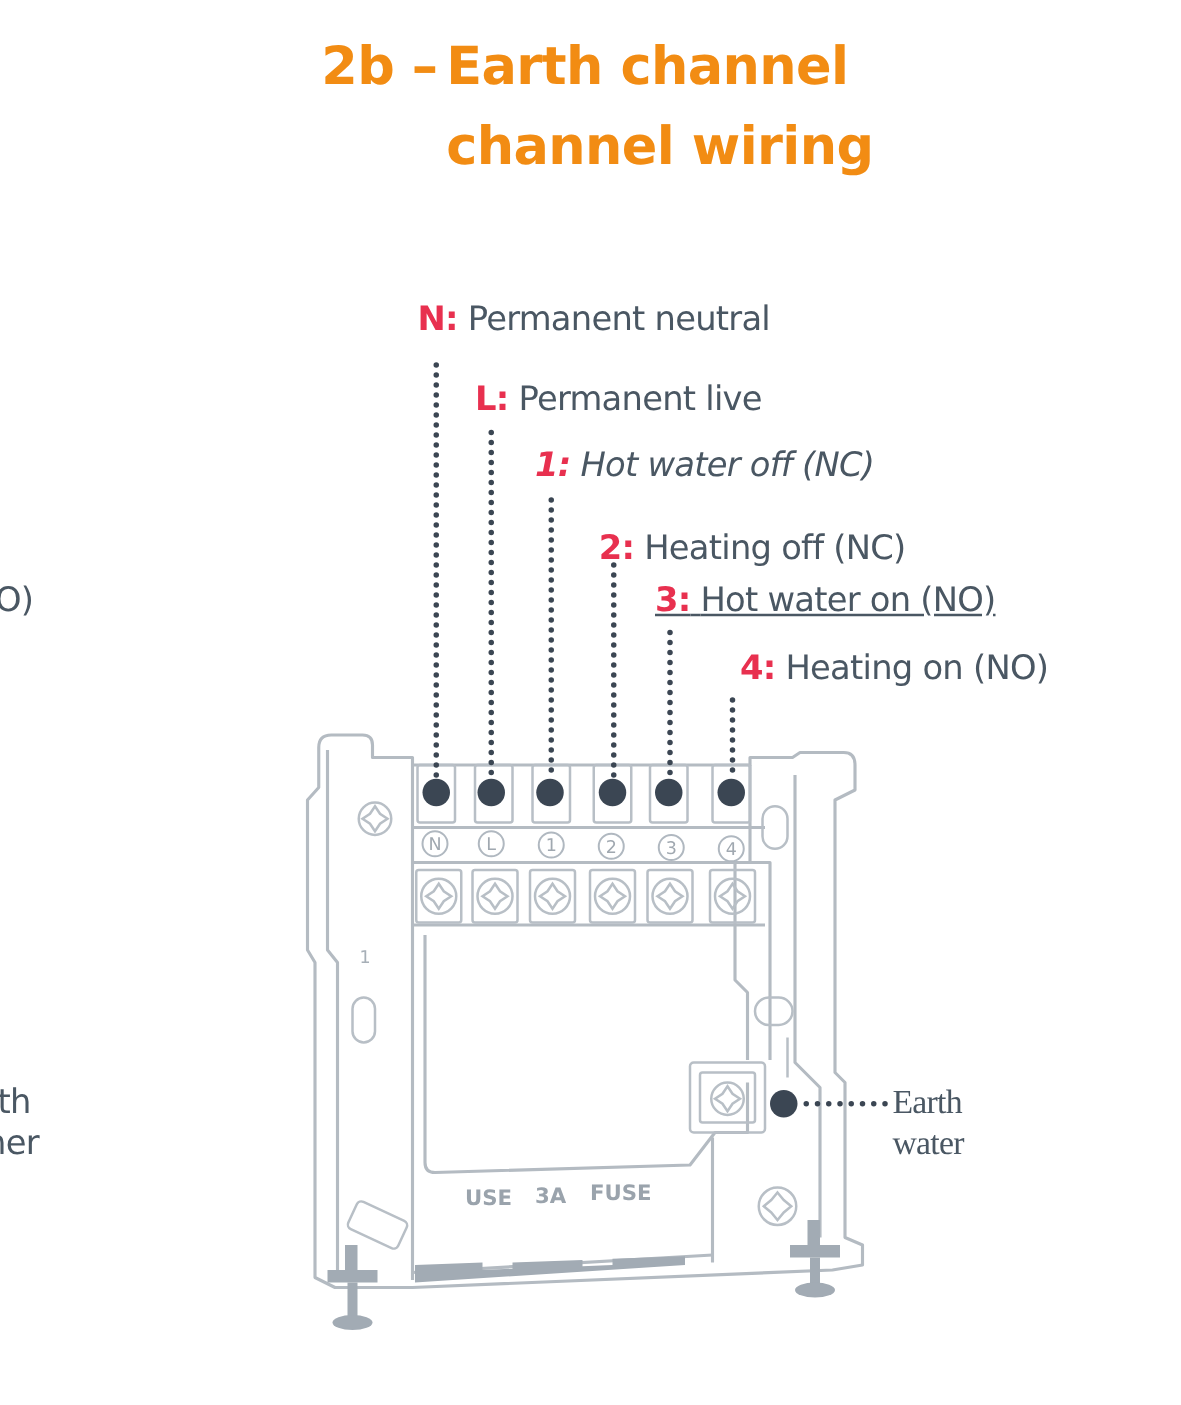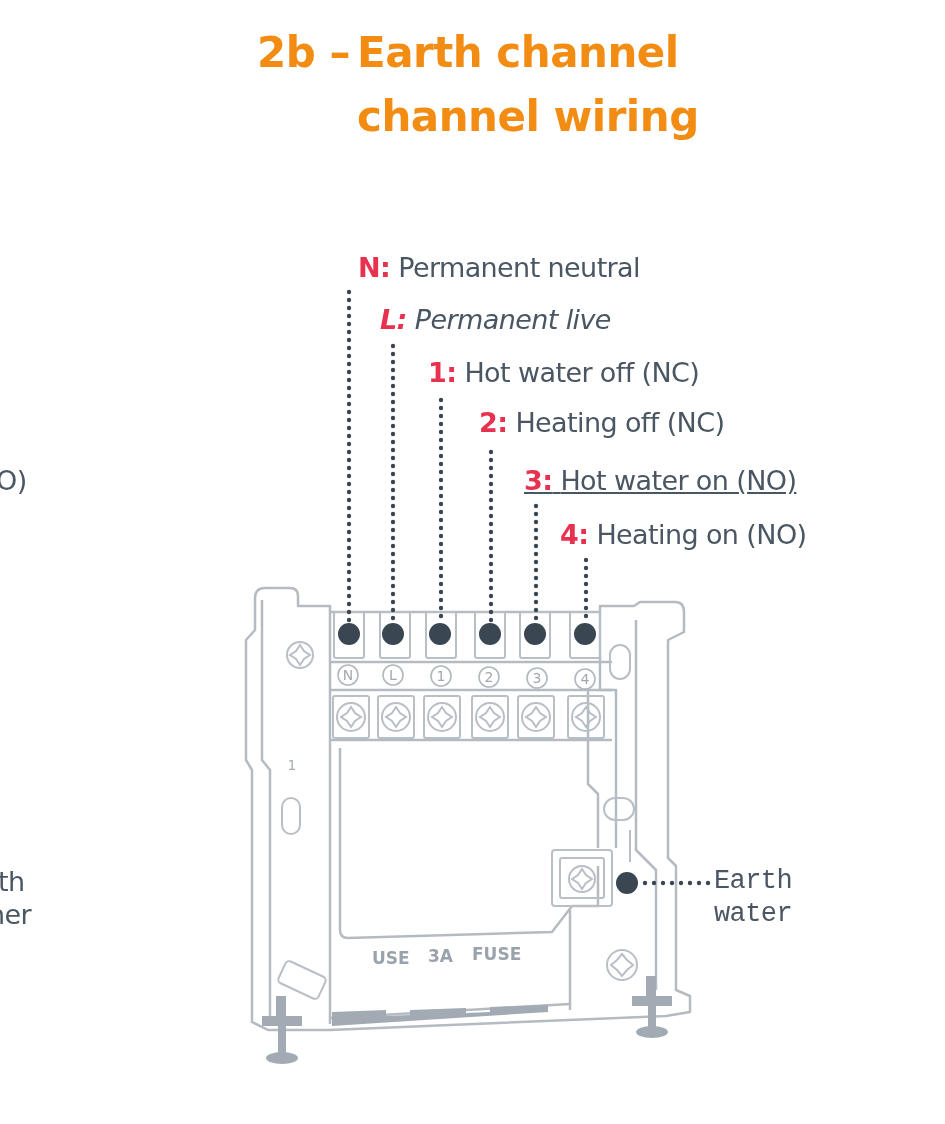--- a/index.html
+++ b/index.html
@@ -9,57 +9,57 @@
            font-family: "DejaVu Sans", sans-serif; letter-spacing: -0.5px; }
   #title-prefix { left: 222px; top: 28px; margin-left: 35px; }
   #title-line1 { left: 357px; top: 28px; }
   #title-line2 { left: 357px; top: 92px; }
   .label { position: absolute; font-size: 27px; color: #4a5763; white-space: nowrap;
            font-family: "DejaVu Sans", sans-serif; letter-spacing: -0.6px; }
   .label .key { color: #e8304f; font-weight: bold; }
   .edge { position: absolute; font-size: 27px; color: #4a5763; white-space: nowrap;
           font-family: "DejaVu Sans", sans-serif; line-height: 33px; letter-spacing: -0.6px; }
   .earth { position: absolute; left: 714px; top: 865px; font-size: 27px; color: #4a5763;
-           line-height: 33px; font-family: Liberation Mono, monospace; letter-spacing: -0.6px; }
+           line-height: 33px; font-family: Liberation Serif, serif; letter-spacing: -0.6px; }
   svg#diagram { position: absolute; left: 0; top: 0; }
   .fuse-text { font-family: "DejaVu Sans", sans-serif; font-size: 17px; fill: #9aa3ac; font-weight: bold; }
   .term-glyph { font-family: "DejaVu Sans", sans-serif; font-size: 14px; fill: #a0a8b0; }
 </style>
 </head>
 <body>
 
 <div class="title" id="title-prefix">2b –</div>
 <div class="title" id="title-line1">Earth channel</div>
 <div class="title" id="title-line2">channel wiring</div>
 
 <div class="edge" style="left:-4px; top:464px;">O)</div>
 <div class="edge" style="left:-2px; top:865px;">th</div>
 <div class="edge" style="left:-12px; top:898px;">her</div>
 
-<div class="label" style="left:334px; top:252px;margin-left:24px;">
+<div class="label" style="left:334px; top:240px;">
   <span class="key">N:</span>
   <span>Permanent neutral</span>
 </div>
-<div class="label" style="left:380px; top:304px;font-style:italic;">
+<div class="label" style="left:380px; top:304px;">
   <span class="key">L:</span>
   <span>Permanent live</span>
 </div>
-<div class="label" style="left:428px; top:357px;">
+<div class="label" style="left:428px; top:357px;font-style:italic;">
   <span class="key">1:</span>
   <span>Hot water off (NC)</span>
 </div>
-<div class="label" style="left:479px; top:407px;text-align:right;">
+<div class="label" style="left:479px; top:423px;text-align:right;">
   <span class="key">2:</span>
   <span>Heating off (NC)</span>
 </div>
 <div class="label" style="left:524px; top:465px;text-decoration:underline;">
   <span class="key">3:</span>
   <span>Hot water on (NO)</span>
 </div>
-<div class="label" style="left:560px; top:519px;text-align:center;">
+<div class="label" style="left:592px; top:519px;text-align:center;">
   <span class="key">4:</span>
   <span>Heating on (NO)</span>
 </div>
 
 <svg id="diagram" width="945" height="1124" viewBox="0 0 945 1124">
   <g fill="none" stroke="#b4bbc2" stroke-width="2.5" stroke-linejoin="round">
 
     <path d="M255 598 Q255 588 265 588 L290 588 Q298 588 298 596 L298 606 L330 606 L330 612 L600 612 L600 606 L634 606 L640 602 L675 602 Q684 602 684 612 L684 632 L668 640 L668 858 L676 866 L676 990 L690 996 L690 1012 L666 1016 L330 1030 L268 1030 L252 1022 L252 770 L246 760 L246 640 L255 630 Z"></path>
     <path d="M262 600 L262 760 L270 770 L270 1018"></path>
     <path d="M330 612 L330 1024"></path>

